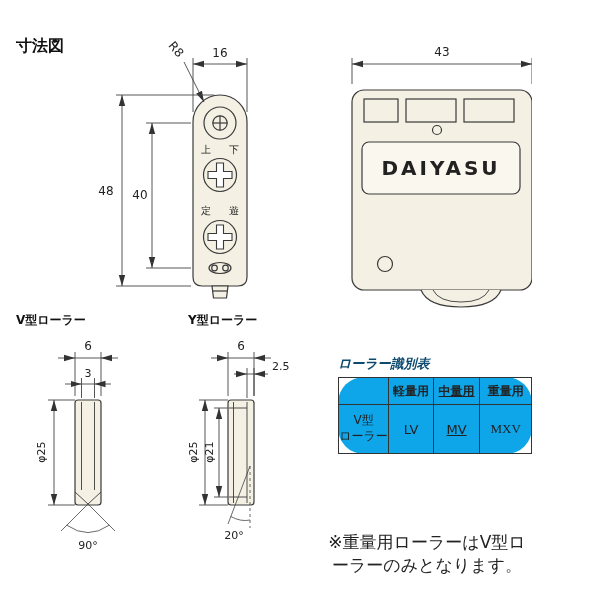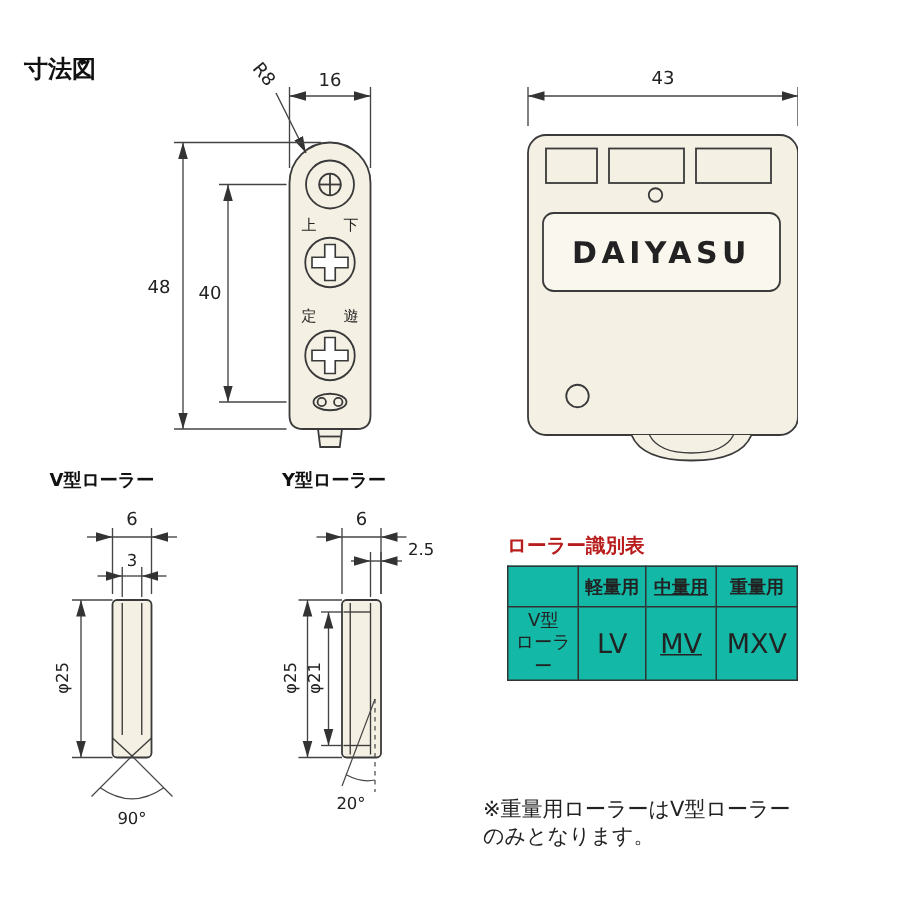--- a/index.html
+++ b/index.html
@@ -12,41 +12,41 @@
   }
   .drawing-svg{position:absolute;left:0;top:0;}
   .drawing-svg text{font-family:"DejaVu Sans","Liberation Sans",sans-serif;fill:#222;}
   .dimtext{font-size:12px;}
   .dimtext-small{font-size:11px;}
   .kanji-label{font-size:10px;fill:#333;}
   .brand-text{font-size:20px;font-weight:bold;letter-spacing:3px;fill:#3a3a3a;}
   .roller-label{
     position:absolute;top:312px;font-size:12px;font-weight:bold;color:#111;
   }
-  .roller-label.v{left:33px;}
+  .roller-label.v{left:16px;}
   .roller-label.y{left:188px;text-align:right;}
   .table-title{
-    position:absolute;left:338px;top:355px;font-size:13px;font-weight:bold;color:#b91c1c;
+    position:absolute;left:338px;top:355px;font-size:13px;font-weight:bold;color:#0c4a6e;font-style:italic;
   }
   table.id-table{
-    position:absolute;left:338px;top:377px;border-collapse:collapse;background:#14b8a6;
+    position:absolute;left:338px;top:377px;border-collapse:collapse;background:#0ea5e9;border-radius:26px;
   }
   table.id-table th, table.id-table td{
     border:1.5px solid #333;text-align:center;vertical-align:middle;padding:0;
   }
   table.id-table th{height:26px;font-size:12px;font-weight:600;color:#222;}
   table.id-table .c0{width:66px;}
   table.id-table .c1{width:57px;}
   table.id-table .c2{width:57px;text-decoration:underline;}
-  table.id-table .c3{width:60px;}
+  table.id-table .c3{width:60px;font-family:Liberation Serif, serif;}
   table.id-table td{height:48px;}
   table.id-table td.rname{font-size:12px;white-space:pre-line;line-height:1.3;}
-  table.id-table td.val{font-size:18px;color:#222;}
+  table.id-table td.val{font-size:13px;color:#222;}
   .footnote{
-    position:absolute;left:322px;top:531px;font-size:14px;color:#222;
+    position:absolute;left:322px;top:531px;font-size:17px;color:#222;text-align:center;
   }
 </style>
 </head>
 <body>
 
 <div class="page">
 
   <div class="page-title">寸法図</div>
 
   <svg class="drawing-svg" width="600" height="600" viewBox="0 0 600 600">

